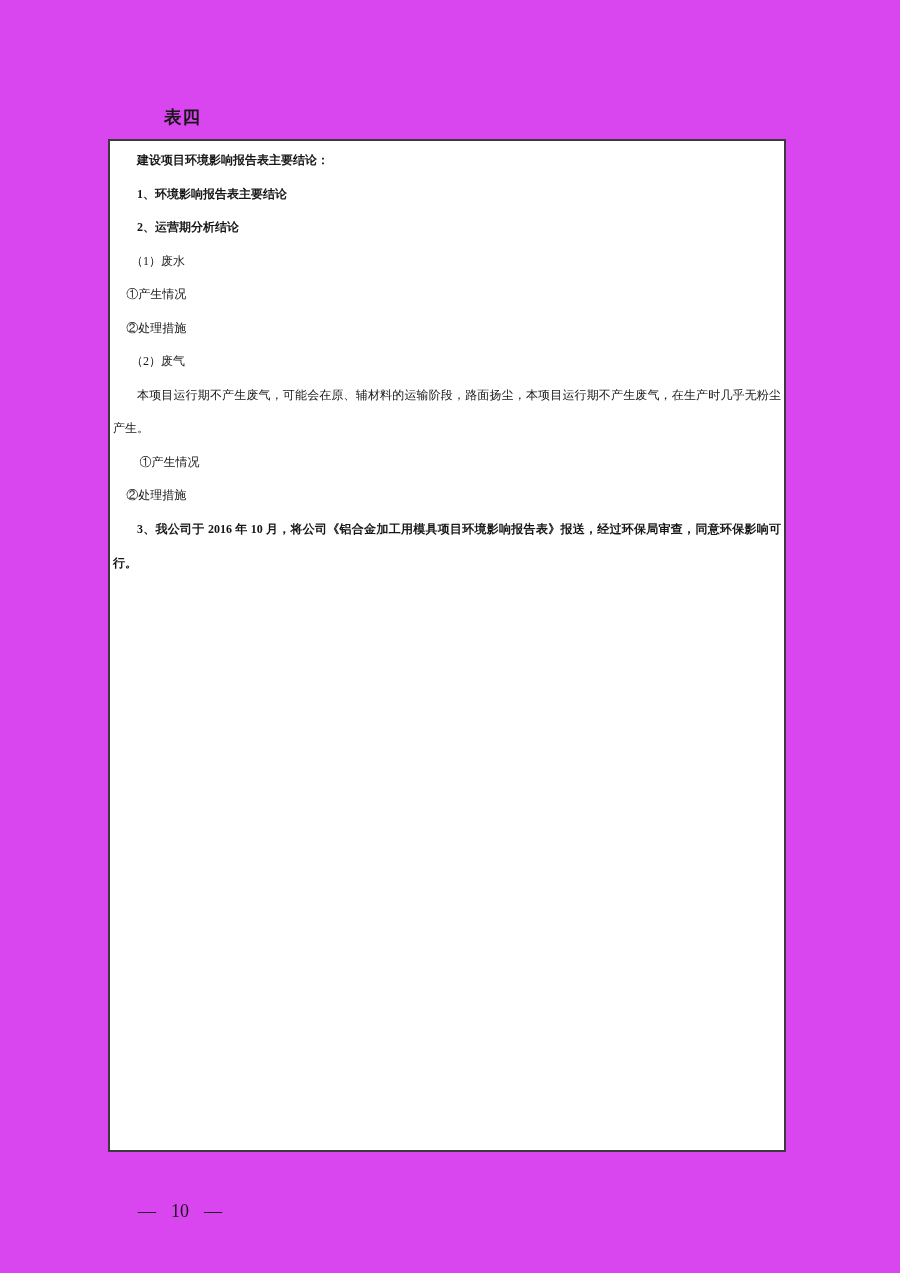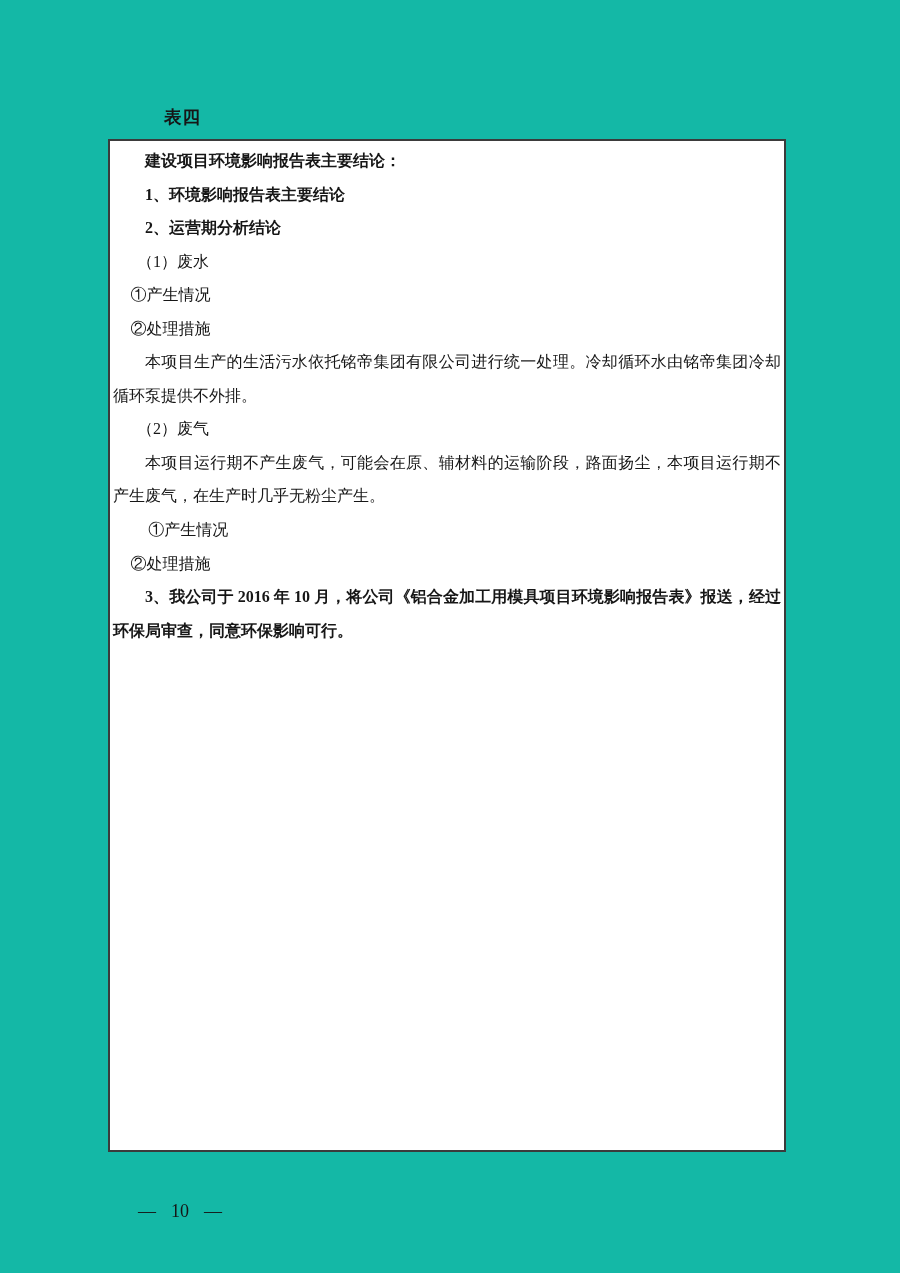--- a/index.html
+++ b/index.html
@@ -6,40 +6,40 @@
   html, body {
     width: 900px; height: 1273px;
     background: #ffffff;
     font-family: "Liberation Serif", "DejaVu Serif", serif;
     color: #161616;
     position: relative;
   }
   .page {
     position: absolute; left: 0; top: 0;
     width: 900px; height: 1273px;
-    background: #14b8a6;
+    background: #d946ef;
     overflow: hidden;
   }
   .table-label {
     position: absolute;
     left: 164px; top: 105px;
     font-size: 17.5px;
     font-weight: bold;
     letter-spacing: 1px;
   }
   .doc-table {
     position: absolute;
     left: 108px; top: 139px;
     width: 678px; height: 1013px;
     border: 2px solid #3b3b3b;
     padding: 3px 3px 0 3px;
     background: #ffffff;
   }
   .doc-table p {
-    font-size: 16px;
+    font-size: 12px;
     line-height: 33.55px;
     text-align: justify;
     text-justify: inter-ideograph;
     word-break: break-all;
     color: #161616;
   }
   .bold { font-weight: bold; }
   .ind-2   { text-indent: 2em; }
   .ind-15  { text-indent: 1.5em; }
   .ind-11  { text-indent: 1.1em; }
@@ -61,21 +61,20 @@
 
   <div class="table-label">表四</div>
 
   <div class="doc-table">
     <p class="bold ind-2">建设项目环境影响报告表主要结论：</p>
     <p class="bold ind-2">1、环境影响报告表主要结论</p>
     <p class="bold ind-2">2、运营期分析结论</p>
     <p class="ind-15">（1）废水</p>
     <p class="ind-11">①产生情况</p>
     <p class="ind-11">②处理措施</p>
-    <p class="ind-2">本项目生产的生活污水依托铭帝集团有限公司进行统一处理。冷却循环水由铭帝集团冷却循环泵提供不外排。</p>
     <p class="ind-15">（2）废气</p>
     <p class="ind-2">本项目运行期不产生废气，可能会在原、辅材料的运输阶段，路面扬尘，本项目运行期不产生废气，在生产时几乎无粉尘产生。</p>
     <p class="ind-22">①产生情况</p>
     <p class="ind-11">②处理措施</p>
     <p class="bold ind-2">3、我公司于 2016 年 10 月，将公司《铝合金加工用模具项目环境影响报告表》报送，经过环保局审查，同意环保影响可行。</p>
   </div>
 
   <div class="footer">
     <span>—</span>
     <span>10</span>

